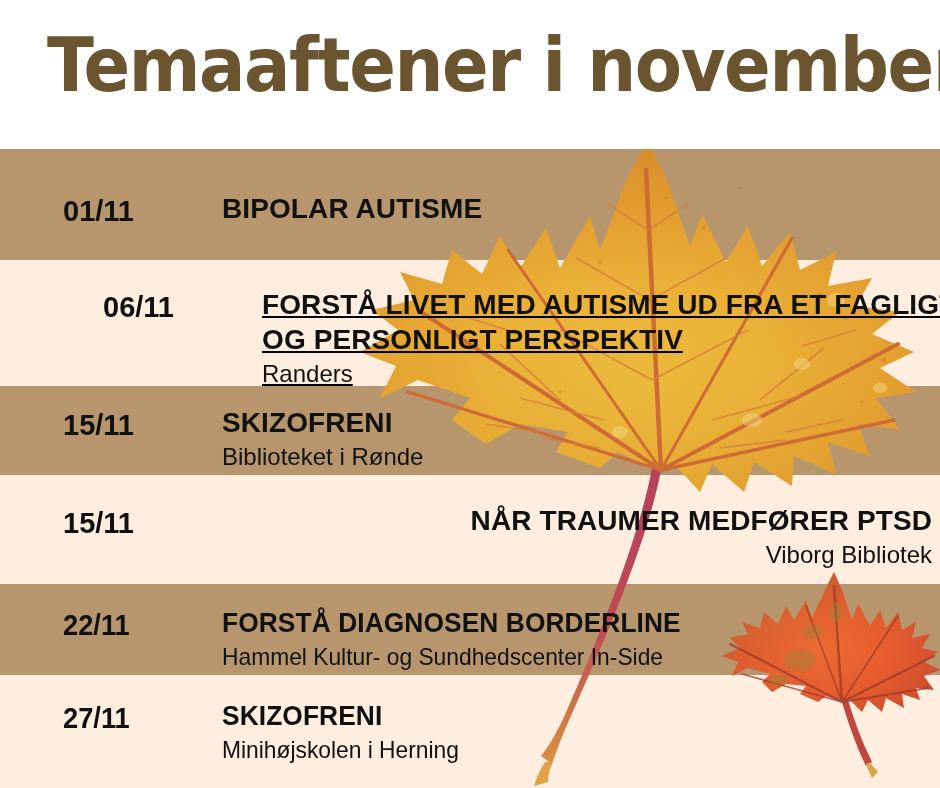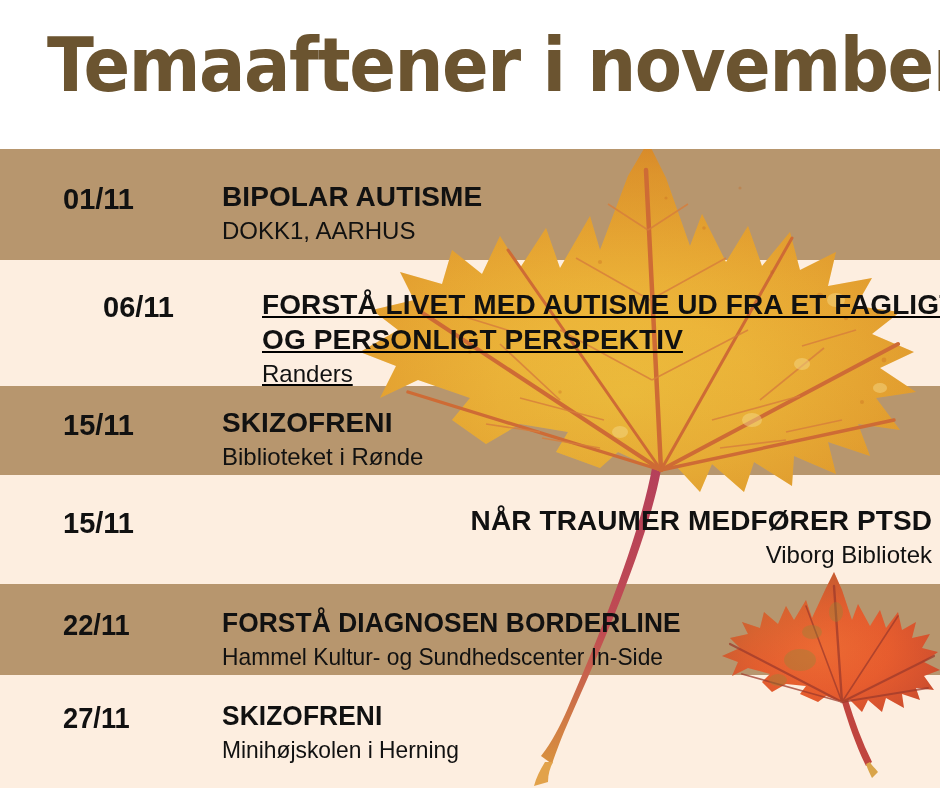--- a/index.html
+++ b/index.html
@@ -262,25 +262,24 @@
       </g>
     </svg>
   </div>
 
   <div id="title-bar">
     <div id="poster-title">Temaaftener i november</div>
   </div>
 
   <div id="text-layer">
 
-    <div class="row-text" style="top:149px;height:111px;">
+    <div class="row-text" style="top:161px;height:111px;">
       <div class="date" style="top:33px;">01/11</div>
       <div class="ev" style="top:30px;">
         <p class="ev-title">BIPOLAR AUTISME</p>
-        <p class="ev-venue">DOKK1, AARHUS</p>
       </div>
     </div>
 
     <div class="row-text" style="top:260px;height:126px;margin-left:40px;">
       <div class="date" style="top:30px;">06/11</div>
       <div class="ev" style="top:27px;text-decoration:underline;">
         <p class="ev-title">FORSTÅ LIVET MED AUTISME UD FRA ET FAGLIGT OG PERSONLIGT PERSPEKTIV</p>
         <p class="ev-venue">Randers</p>
       </div>
     </div>

